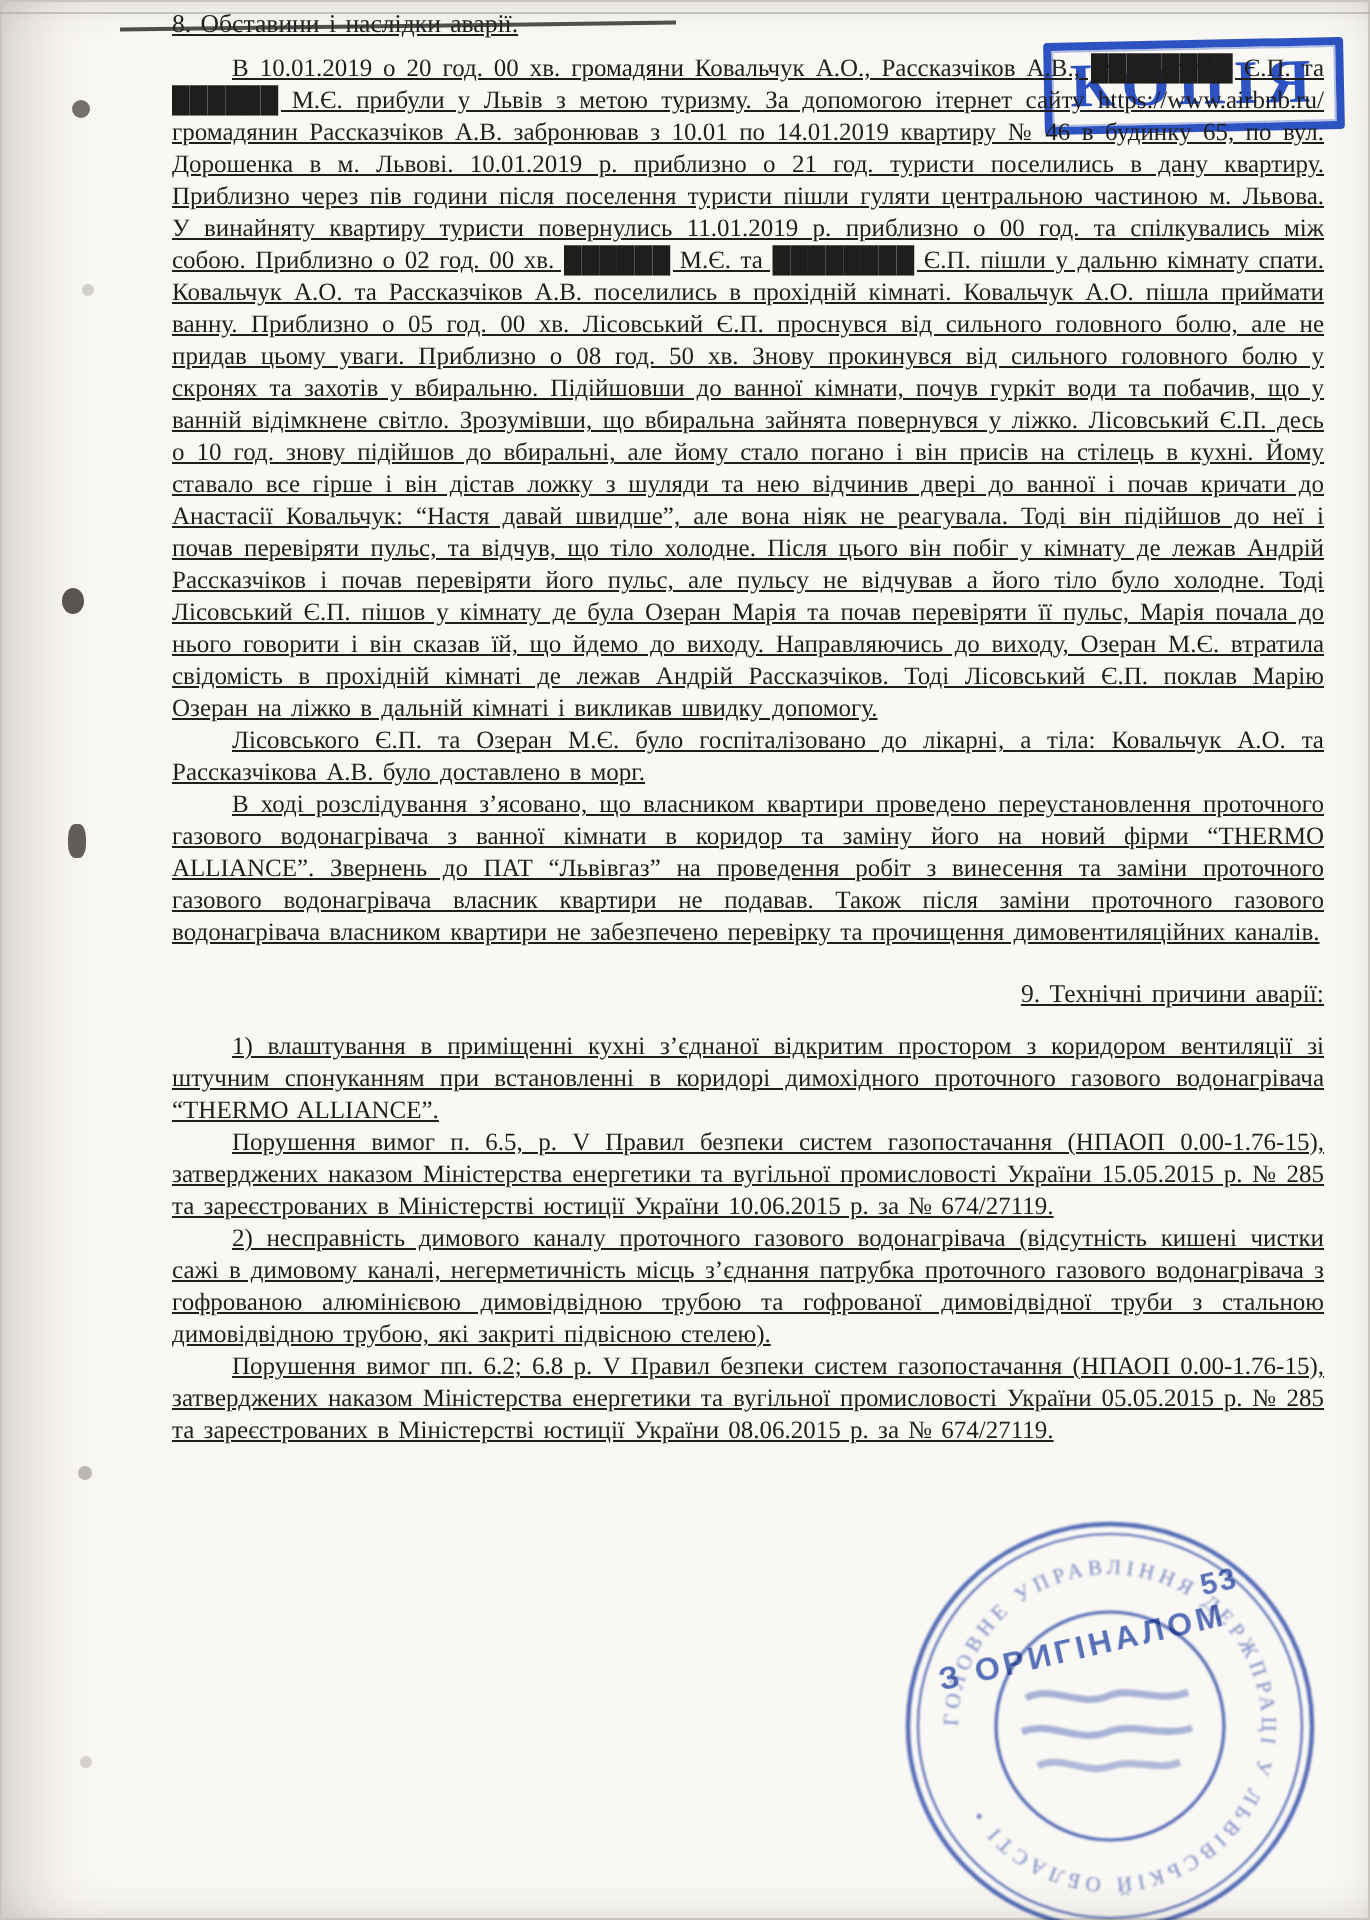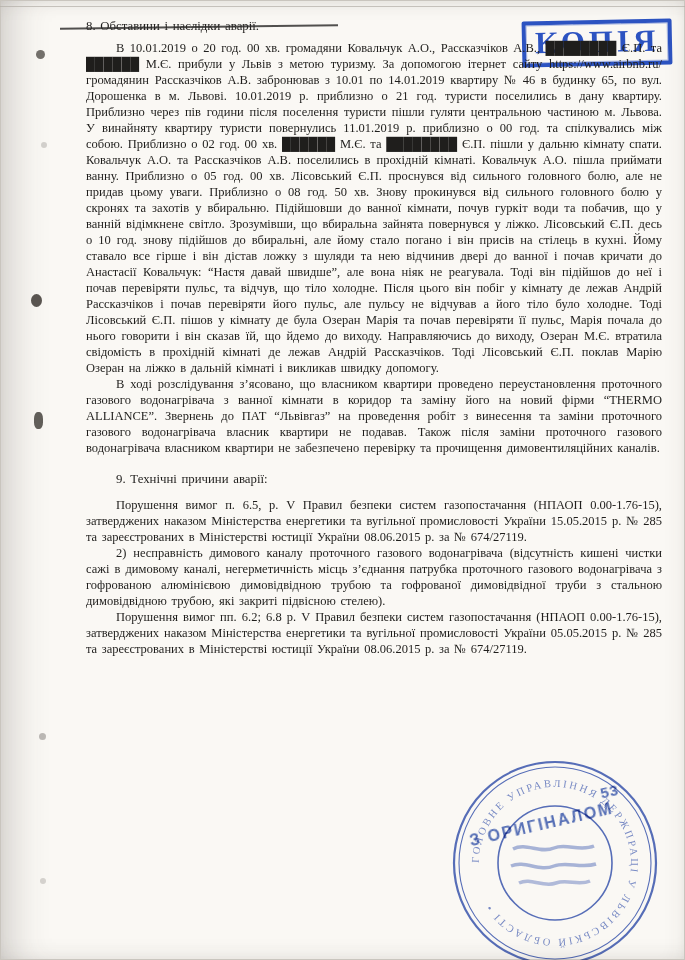--- a/index.html
+++ b/index.html
@@ -38,34 +38,34 @@
     position: absolute; top: 20px; right: 13px;
     color: #1b46c6; border: 4px solid #1b46c6; border-radius: 2px;
     padding: 0 9px 2px 9px;
     font-size: 31px; font-weight: bold; letter-spacing: 4px;
     transform: rotate(-1.2deg);
     opacity: .92; mix-blend-mode: multiply;
     box-shadow: inset 0 0 0 1px rgba(27,70,198,.35);
   }
 
   .content {
-    position: absolute; left: 86px; top: 18px; width: 576px;
+    position: absolute; left: 86px; top: 4px; width: 576px;
     font-size: 12.5px; line-height: 16px;
-    text-align: justify; word-spacing: 1.5px;
+    text-align: justify; word-spacing: 1.5px; text-decoration: underline;
   }
   .content p { margin: 0; text-indent: 30px; }
 
   .h8wrap { position: relative; margin: 0 0 6px 0; }
   .h8 { font-size: 12.8px; font-weight: normal; margin: 0; display: inline; }
   .strike {
     position: absolute; left: -26px; width: 278px; top: 8px; height: 2px;
     background: #2c2b29; transform: rotate(-0.7deg); opacity: .82;
   }
 
-  .h9 { font-size: 12.8px; font-weight: normal; margin: 15px 0 10px 0; text-indent: 30px; text-align: left; }
+  .h9 { font-size: 12.8px; font-weight: normal; margin: 15px 0 10px 0; text-indent: 30px; text-align: right; }
 
   .round-stamp {
     position: absolute; left: 415px; top: 753px;
     mix-blend-mode: multiply; opacity: .85;
   }
   .stampgroup { filter: blur(0.5px); }
 
   .diag {
     position: absolute; left: 466px; top: 798px;
     transform: rotate(-13deg);
@@ -94,25 +94,27 @@
   <div class="copy-stamp">КОПІЯ</div>
 
   <div class="content">
 
     <div class="h8wrap">
       <span class="strike"></span>
       <h2 class="h8">8. Обставини і наслідки аварії.</h2>
     </div>
 
     <p>В 10.01.2019 о 20 год. 00 хв.  громадяни Ковальчук А.О., Рассказчіков А.В., ████████ Є.П. та ██████ М.Є. прибули у Львів з метою туризму. За допомогою ітернет сайту https://www.airbnb.ru/ громадянин Рассказчіков А.В. забронював з 10.01 по 14.01.2019 квартиру № 46 в будинку 65, по вул. Дорошенка в м. Львові. 10.01.2019 р. приблизно о 21 год. туристи поселились в дану квартиру. Приблизно через пів години після поселення туристи пішли гуляти центральною частиною м. Львова. У винайняту квартиру туристи повернулись 11.01.2019 р. приблизно о 00 год. та спілкувались між собою. Приблизно о 02 год. 00 хв. ██████ М.Є. та ████████ Є.П. пішли у дальню кімнату спати. Ковальчук А.О. та Рассказчіков А.В. поселились в прохідній кімнаті. Ковальчук А.О. пішла приймати ванну. Приблизно о 05 год. 00 хв. Лісовський Є.П. проснувся від сильного головного болю, але не придав цьому уваги. Приблизно о 08 год. 50 хв. Знову прокинувся від сильного головного болю у скронях та захотів у вбиральню. Підійшовши до ванної кімнати, почув гуркіт води та побачив, що у ванній відімкнене світло. Зрозумівши, що вбиральна зайнята повернувся у ліжко. Лісовський Є.П. десь о 10 год. знову підійшов до вбиральні, але йому стало погано і він присів на стілець в кухні. Йому ставало все гірше і він дістав ложку з шуляди та нею відчинив двері до ванної і почав кричати до Анастасії Ковальчук: “Настя давай швидше”, але вона ніяк не реагувала. Тоді він підійшов до неї і почав перевіряти пульс, та відчув, що тіло холодне. Після цього він побіг у кімнату де лежав Андрій Рассказчіков і почав перевіряти його пульс, але пульсу не відчував а його тіло було холодне. Тоді Лісовський Є.П. пішов у кімнату де була Озеран Марія та почав перевіряти її пульс, Марія почала до нього говорити і він сказав їй, що йдемо до виходу. Направляючись до виходу, Озеран М.Є. втратила свідомість в прохідній кімнаті де лежав Андрій Рассказчіков.  Тоді Лісовський Є.П. поклав Марію Озеран на ліжко в дальній кімнаті і викликав швидку допомогу.</p>
+    <p>Лісовського Є.П. та  Озеран М.Є. було госпіталізовано до лікарні, а тіла: Ковальчук А.О. та Рассказчікова А.В. було доставлено в морг.</p>
     <p>В ході розслідування з’ясовано, що власником квартири проведено переустановлення проточного газового водонагрівача з ванної кімнати в коридор та заміну його на новий фірми “THERMO ALLIANCE”. Звернень до ПАТ “Львівгаз” на проведення робіт з винесення та заміни проточного газового водонагрівача власник квартири не подавав. Також після заміни проточного газового водонагрівача власником квартири не забезпечено перевірку та прочищення димовентиляційних каналів.</p>
 
     <h2 class="h9">9. Технічні причини аварії:</h2>
 
-    <p>Порушення вимог п. 6.5, р. V Правил безпеки систем газопостачання (НПАОП 0.00-1.76-15), затверджених наказом Міністерства енергетики та вугільної промисловості України 15.05.2015 р. № 285 та зареєстрованих в Міністерстві юстиції України 08.06.2015 р. за № 674/27119.</p>
+    <p>1) влаштування в приміщенні кухні з’єднаної відкритим простором з коридором вентиляції зі штучним спонуканням при встановленні в коридорі димохідного проточного газового водонагрівача “THERMO ALLIANCE”.</p>
+    <p>Порушення вимог п. 6.5, р. V Правил безпеки систем газопостачання (НПАОП 0.00-1.76-15), затверджених наказом Міністерства енергетики та вугільної промисловості України 15.05.2015 р. № 285 та зареєстрованих в Міністерстві юстиції України 10.06.2015 р. за № 674/27119.</p>
     <p>2) несправність димового каналу проточного газового водонагрівача (відсутність кишені чистки сажі в димовому каналі, негерметичність місць з’єднання патрубка проточного газового водонагрівача з гофрованою алюмінієвою димовідвідною трубою та гофрованої димовідвідної труби з стальною димовідвідною трубою, які закриті підвісною стелею).</p>
     <p>Порушення вимог пп. 6.2; 6.8 р. V Правил безпеки систем газопостачання (НПАОП 0.00-1.76-15), затверджених наказом Міністерства енергетики та вугільної промисловості України 05.05.2015 р. № 285 та зареєстрованих в Міністерстві юстиції України 08.06.2015 р. за № 674/27119.</p>
   </div>
 
   <svg class="round-stamp" width="280" height="215" viewBox="0 0 280 215">
     <g class="stampgroup" stroke="#3a57b5" fill="none">
       <circle cx="140" cy="110" r="101" stroke-width="2.2"></circle>
       <circle cx="140" cy="110" r="96" stroke-width="1.1"></circle>
       <circle cx="140" cy="110" r="57" stroke-width="1.6"></circle>
       <path id="ringpath" d="M140,110 m-76,0 a76,76 0 1,1 152,0 a76,76 0 1,1 -152,0" stroke="none"></path>

